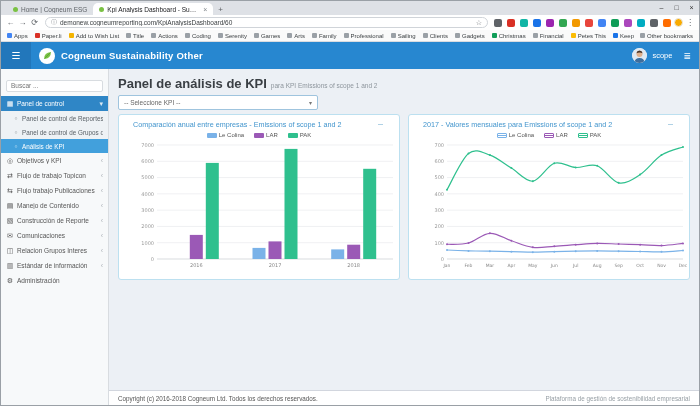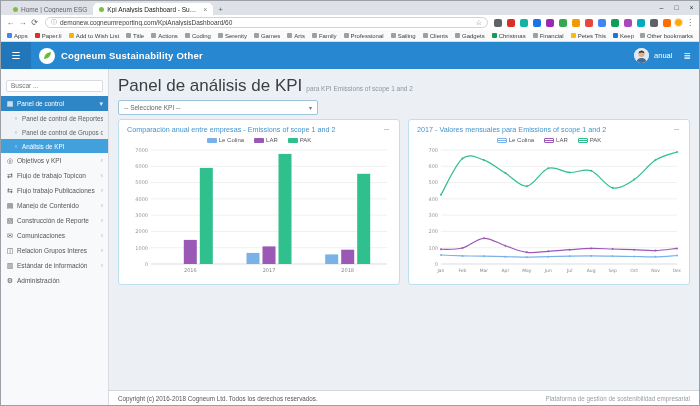--- a/index.html
+++ b/index.html
@@ -61,27 +61,27 @@
   .sitem.active .schev{color:#dce9f3;}
   .schildren{background:#eef2f5;}
   .schild{height:14px;display:flex;align-items:center;padding:0 5px 0 12px;font-size:6.3px;color:#5a6268;gap:3px;}
   .schild .sic{width:6px;font-size:5px;text-align:center;flex:0 0 auto;}
   .schild .slab{flex:1;white-space:nowrap;overflow:hidden;min-width:0;}
   .schild.sel{background:#42a0dc;color:#fff;}
 
   .rightcol{flex:1;display:flex;flex-direction:column;min-width:0;}
   .maincontent{flex:1;background:#ecf0f5;min-height:0;overflow:hidden;}
   .pagetitle{margin:7px 9px 2px;display:flex;align-items:baseline;gap:4px;}
-  .pt-main{font-size:17px;font-weight:400;color:#3a3f44;white-space:nowrap;}
+  .pt-main{font-size:13px;font-weight:700;color:#3a3f44;white-space:nowrap;}
   .pt-sub{font-size:6.5px;color:#8d959c;white-space:nowrap;}
   .kpiselect{margin:4px 9px;width:200px;height:15px;background:#fff;border:1px solid #9fc4de;border-radius:2px;
     display:flex;align-items:center;justify-content:space-between;padding:0 5px;font-size:6.5px;color:#666;}
   .caret{font-size:6px;color:#777;}
   .panels{display:flex;gap:8px;margin:3px 9px 0;}
-  .panel{flex:1;background:#fff;border:1px solid #bce0f0;border-radius:3px;padding:3px 8px 5px;min-width:0;}
+  .panel{flex:1;background:#fff;border:1px solid #bce0f0;border-radius:3px;padding:3px 14px 5px;min-width:0;}
   .phead{display:flex;align-items:center;justify-content:space-between;height:12px;}
   .ptitle{font-size:7.2px;color:#4295cd;white-space:nowrap;overflow:hidden;}
   .pmin{color:#85b8d8;font-size:9px;line-height:9px;padding:0 2px;}
   .legend{display:flex;justify-content:center;align-items:center;gap:10px;height:10px;font-size:6px;color:#555;}
   .lgitem{display:flex;align-items:center;gap:2px;}
   .lgmark{width:10px;height:5px;display:inline-block;border-radius:1px;}
   svg text{font-family:"DejaVu Sans",sans-serif;}
   .footer{height:15px;background:#fff;border-top:1px solid #d2d6de;display:flex;align-items:center;justify-content:space-between;
     padding:0 9px;font-size:6.3px;color:#555;flex:0 0 auto;}
   .footer .fr{color:#98a0a6;}
@@ -232,21 +232,21 @@
       <span class="brand">Cogneum Sustainability Other</span>
       <div class="hdr-right">
         <span class="avatar2">
           <svg width="15" height="15" viewBox="0 0 15 15">
             <circle cx="7.5" cy="7.5" r="7.5" fill="#dfe9f2"></circle>
             <circle cx="7.5" cy="6" r="3" fill="#e0b08c"></circle>
             <path d="M7.5 2.6 a3.2 3.2 0 0 1 3.1 2.6 q-3.1-1.4-6.2 0 a3.2 3.2 0 0 1 3.1-2.6Z" fill="#4a3426"></path>
             <path d="M2 15 q1-5 5.5-5 q4.5 0 5.5 5 Z" fill="#3d6e9e"></path>
           </svg>
         </span>
-        <span class="username">anual</span>
+        <span class="username">scope</span>
         <span class="sliders">≣</span>
       </div>
     </div>
 
     <div class="bodyrow">
 
       <div class="sidebar">
         <div class="searchwrap">
           <input placeholder="Buscar ..." style="">
         </div>

